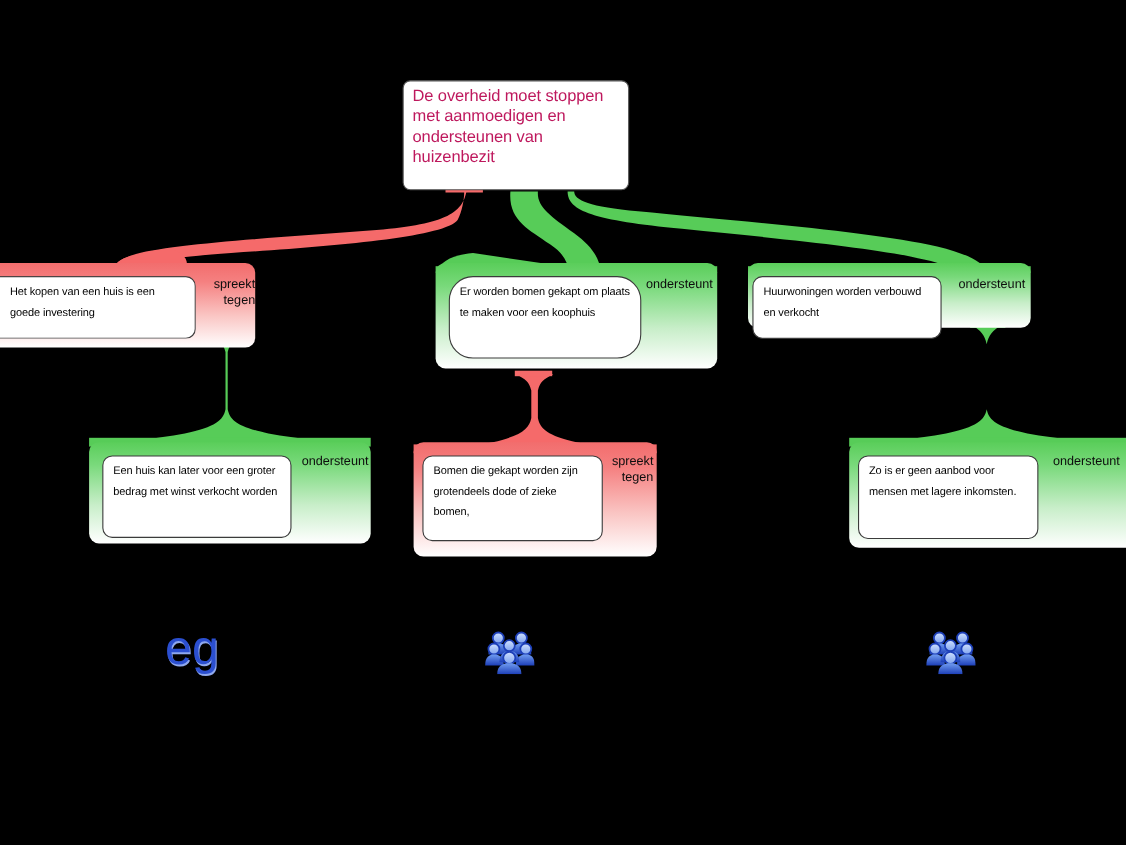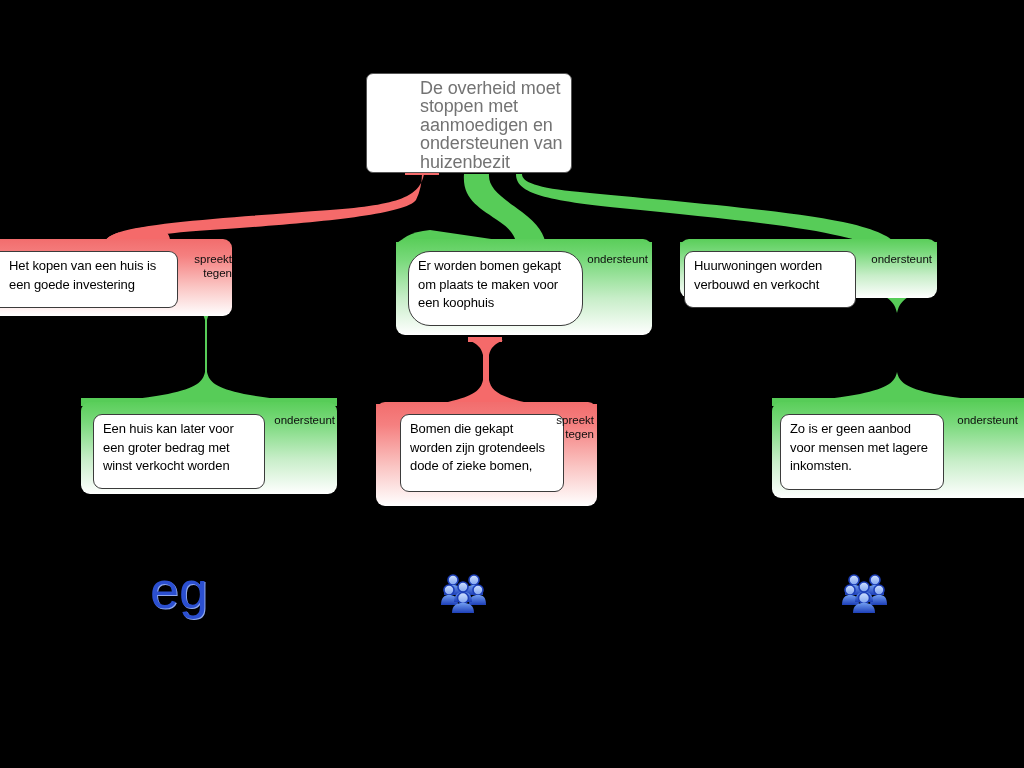--- a/index.html
+++ b/index.html
@@ -57,40 +57,39 @@
 
   
   .bubble {
     position: absolute;
     background: #ffffff;
     border: 1px solid #3b3b3b;
     border-radius: 9px;
     box-sizing: border-box;
     padding: 5px 7px 6px 9px;
     color: #000000;
-    font-size: 13px;
+    font-size: 10px;
     line-height: 18.5px;
     letter-spacing: -0.1px;
   }
   .bubble.clip-left {
     border-top-left-radius: 0;
     border-bottom-left-radius: 0;
     border-left: none;
   }
 
   .root-text {
     position: absolute;
     left: 8px;
     top: 5px;
     right: 6px;
-    color: #737373;
-    font-size: 18px;
+    color: #be185d;
+    font-size: 15px;
     line-height: 18.4px;
     letter-spacing: -0.1px;
-    margin-left: 45px;
   }
 
   
   .reltag {
     position: absolute;
     font-size: 11.5px;
     line-height: 13.5px;
     color: #0d0d0d;
     text-align: right;
     white-space: pre-line;
@@ -98,21 +97,21 @@
 
   
   .evidence {
     position: absolute;
     z-index: 4;
   }
   .evidence-text {
     position: absolute;
     z-index: 4;
     color: #2b4fd0;
-    font-size: 52px;
+    font-size: 44px;
     line-height: 40px;
     font-family: "Liberation Sans", sans-serif;
     text-shadow: 1px 1px 0 #8fa8ee;
   }
 </style>
 </head>
 <body>
 
 <div id="canvas">
 
@@ -222,21 +221,21 @@
   </div>
 
   <div class="card pro" style="left:81px; top:402px; width:256px; height:92px;">
     <div class="bubble" style="left:12px; top:12px; width:172px; height:75px;">
       <span>Een huis kan later voor een groter bedrag met winst verkocht worden</span>
     </div>
     <div class="reltag" style="left:186px; top:12px; width:68px;">ondersteunt</div>
   </div>
 
   <div class="card con" style="left:376px; top:402px; width:221px; height:104px;">
-    <div class="bubble" style="left:24px; top:12px; width:164px; height:78px;">
+    <div class="bubble" style="left:8px; top:12px; width:164px; height:78px;">
       <span>Bomen die gekapt worden zijn grotendeels dode of zieke bomen,</span>
     </div>
     <div class="reltag" style="left:172px; top:12px; width:46px;">spreekt tegen</div>
   </div>
 
   <div class="card pro clip-right" style="left:772px; top:402px; width:252px; height:96px;">
     <div class="bubble" style="left:8px; top:12px; width:164px; height:76px;">
       <span>Zo is er geen aanbod voor mensen met lagere inkomsten.</span>
     </div>
     <div class="reltag" style="left:178px; top:12px; width:68px;">ondersteunt</div>

